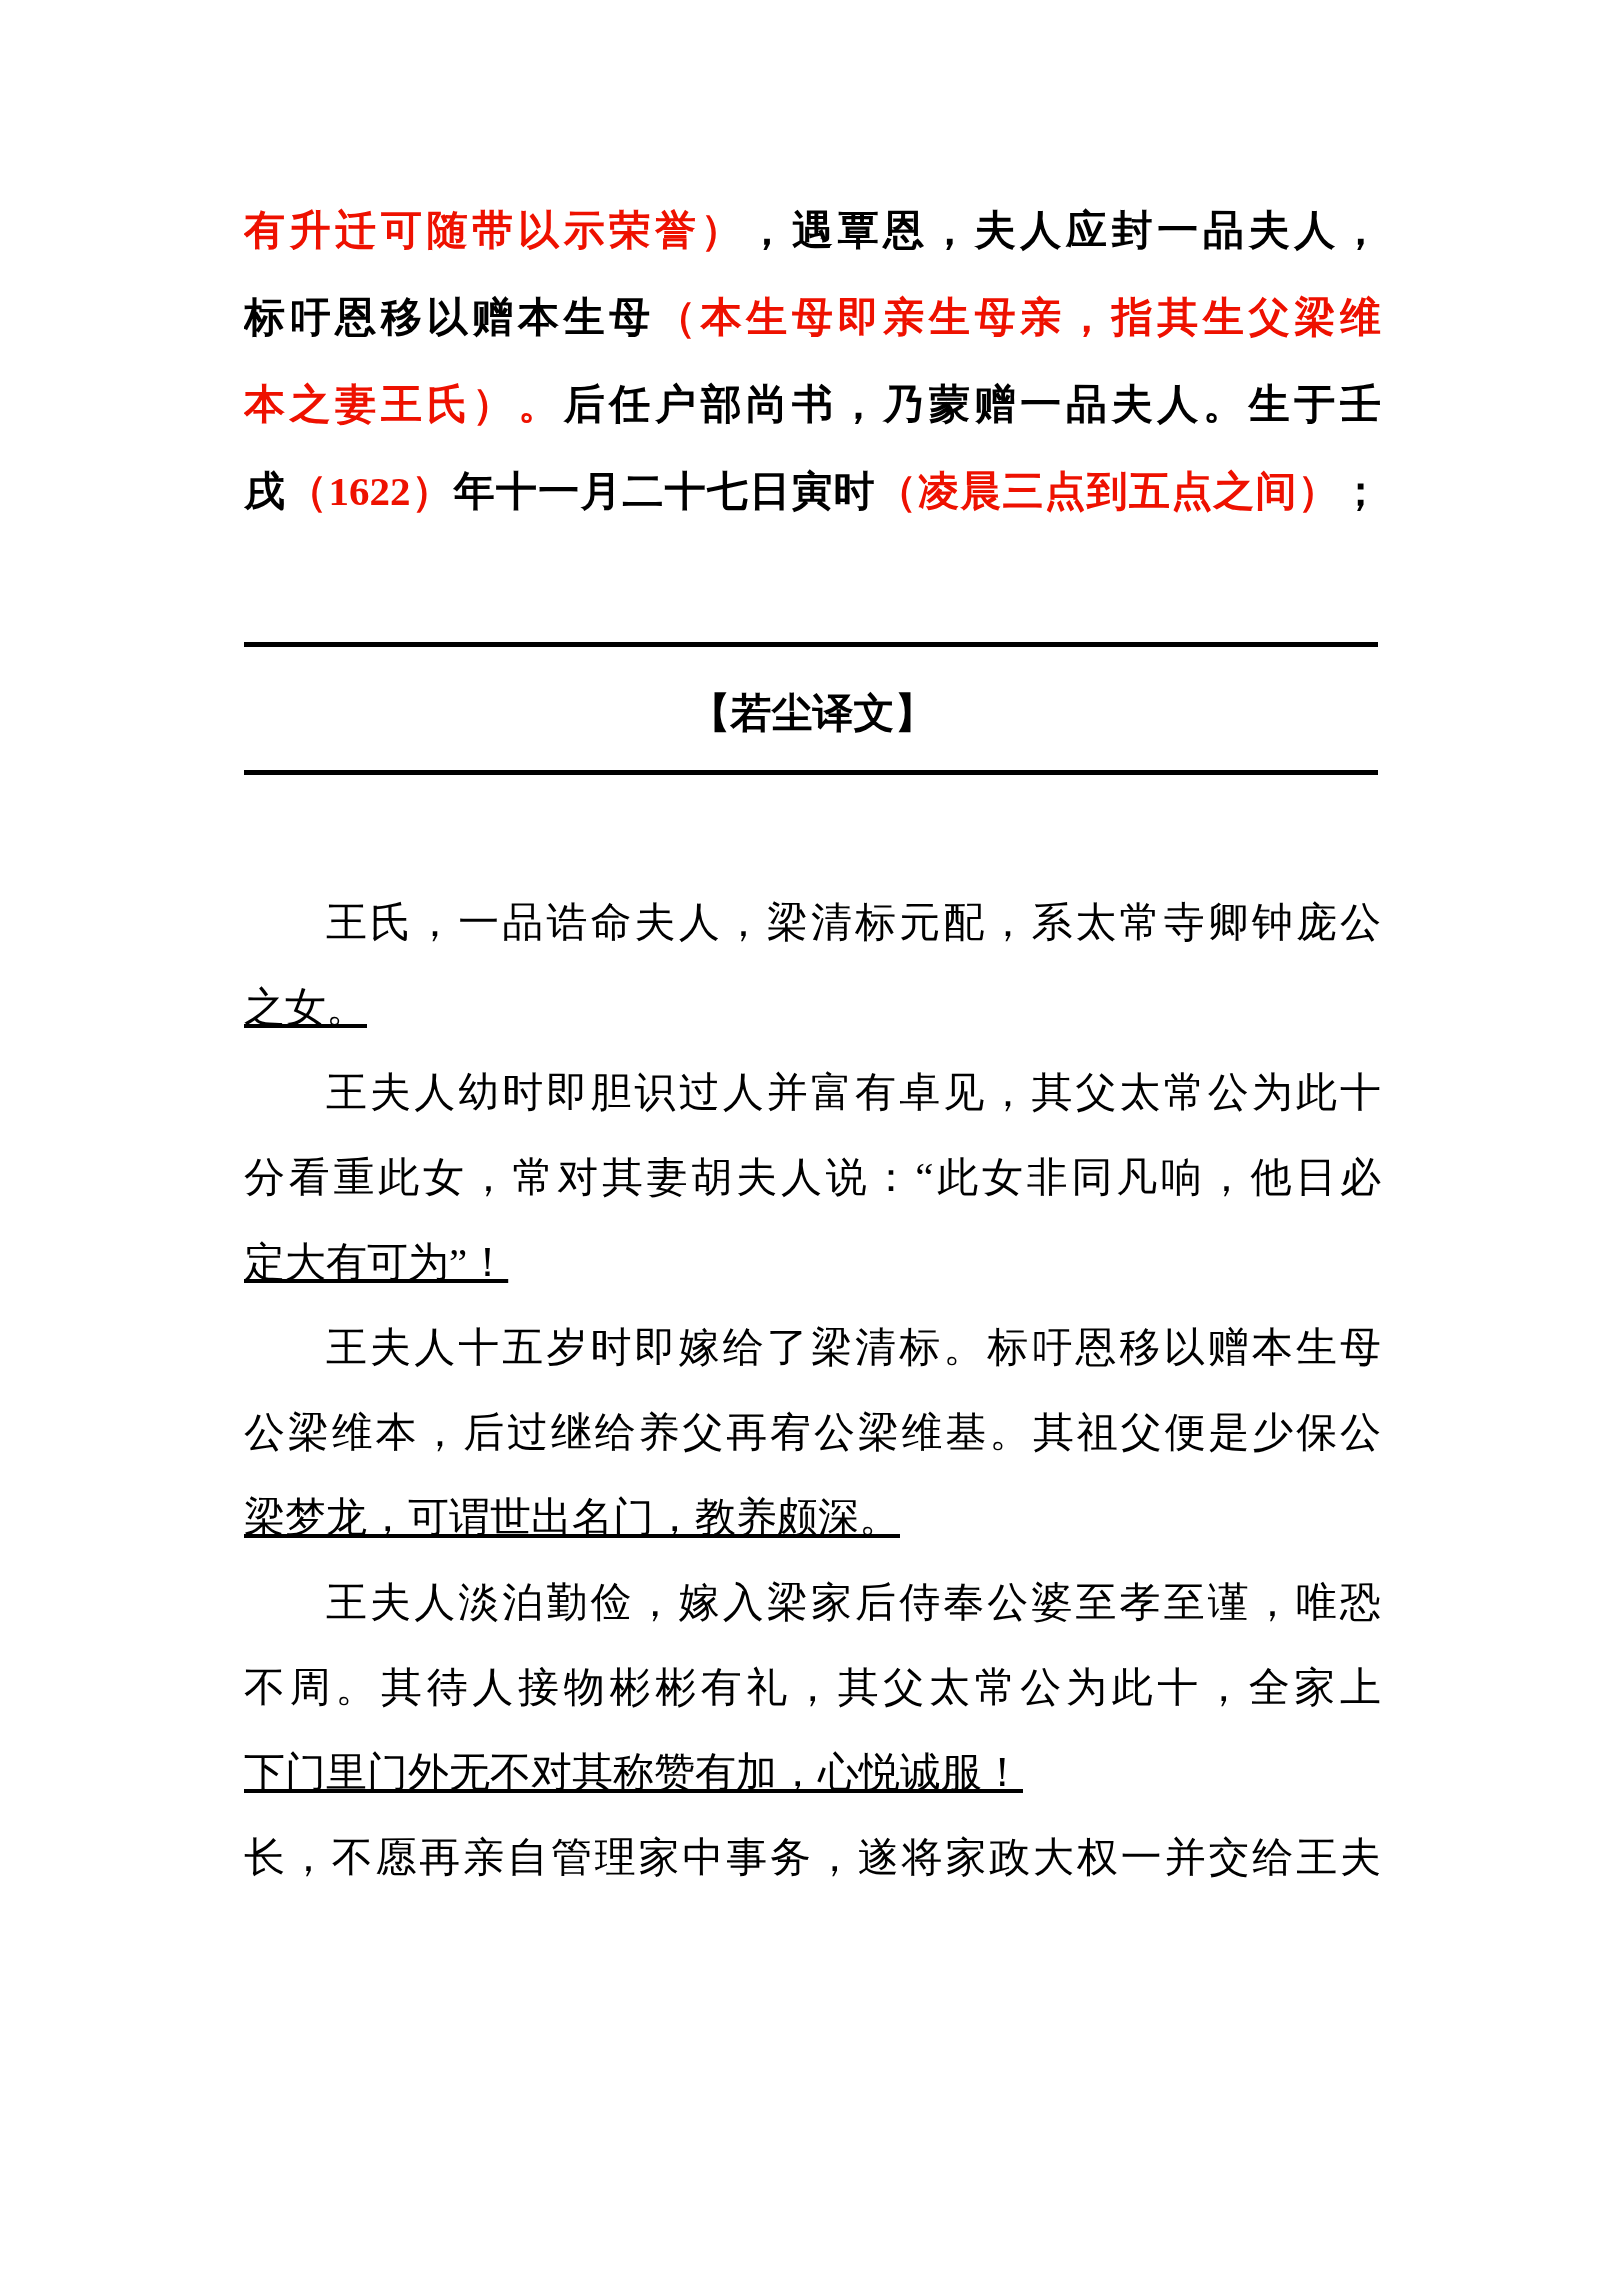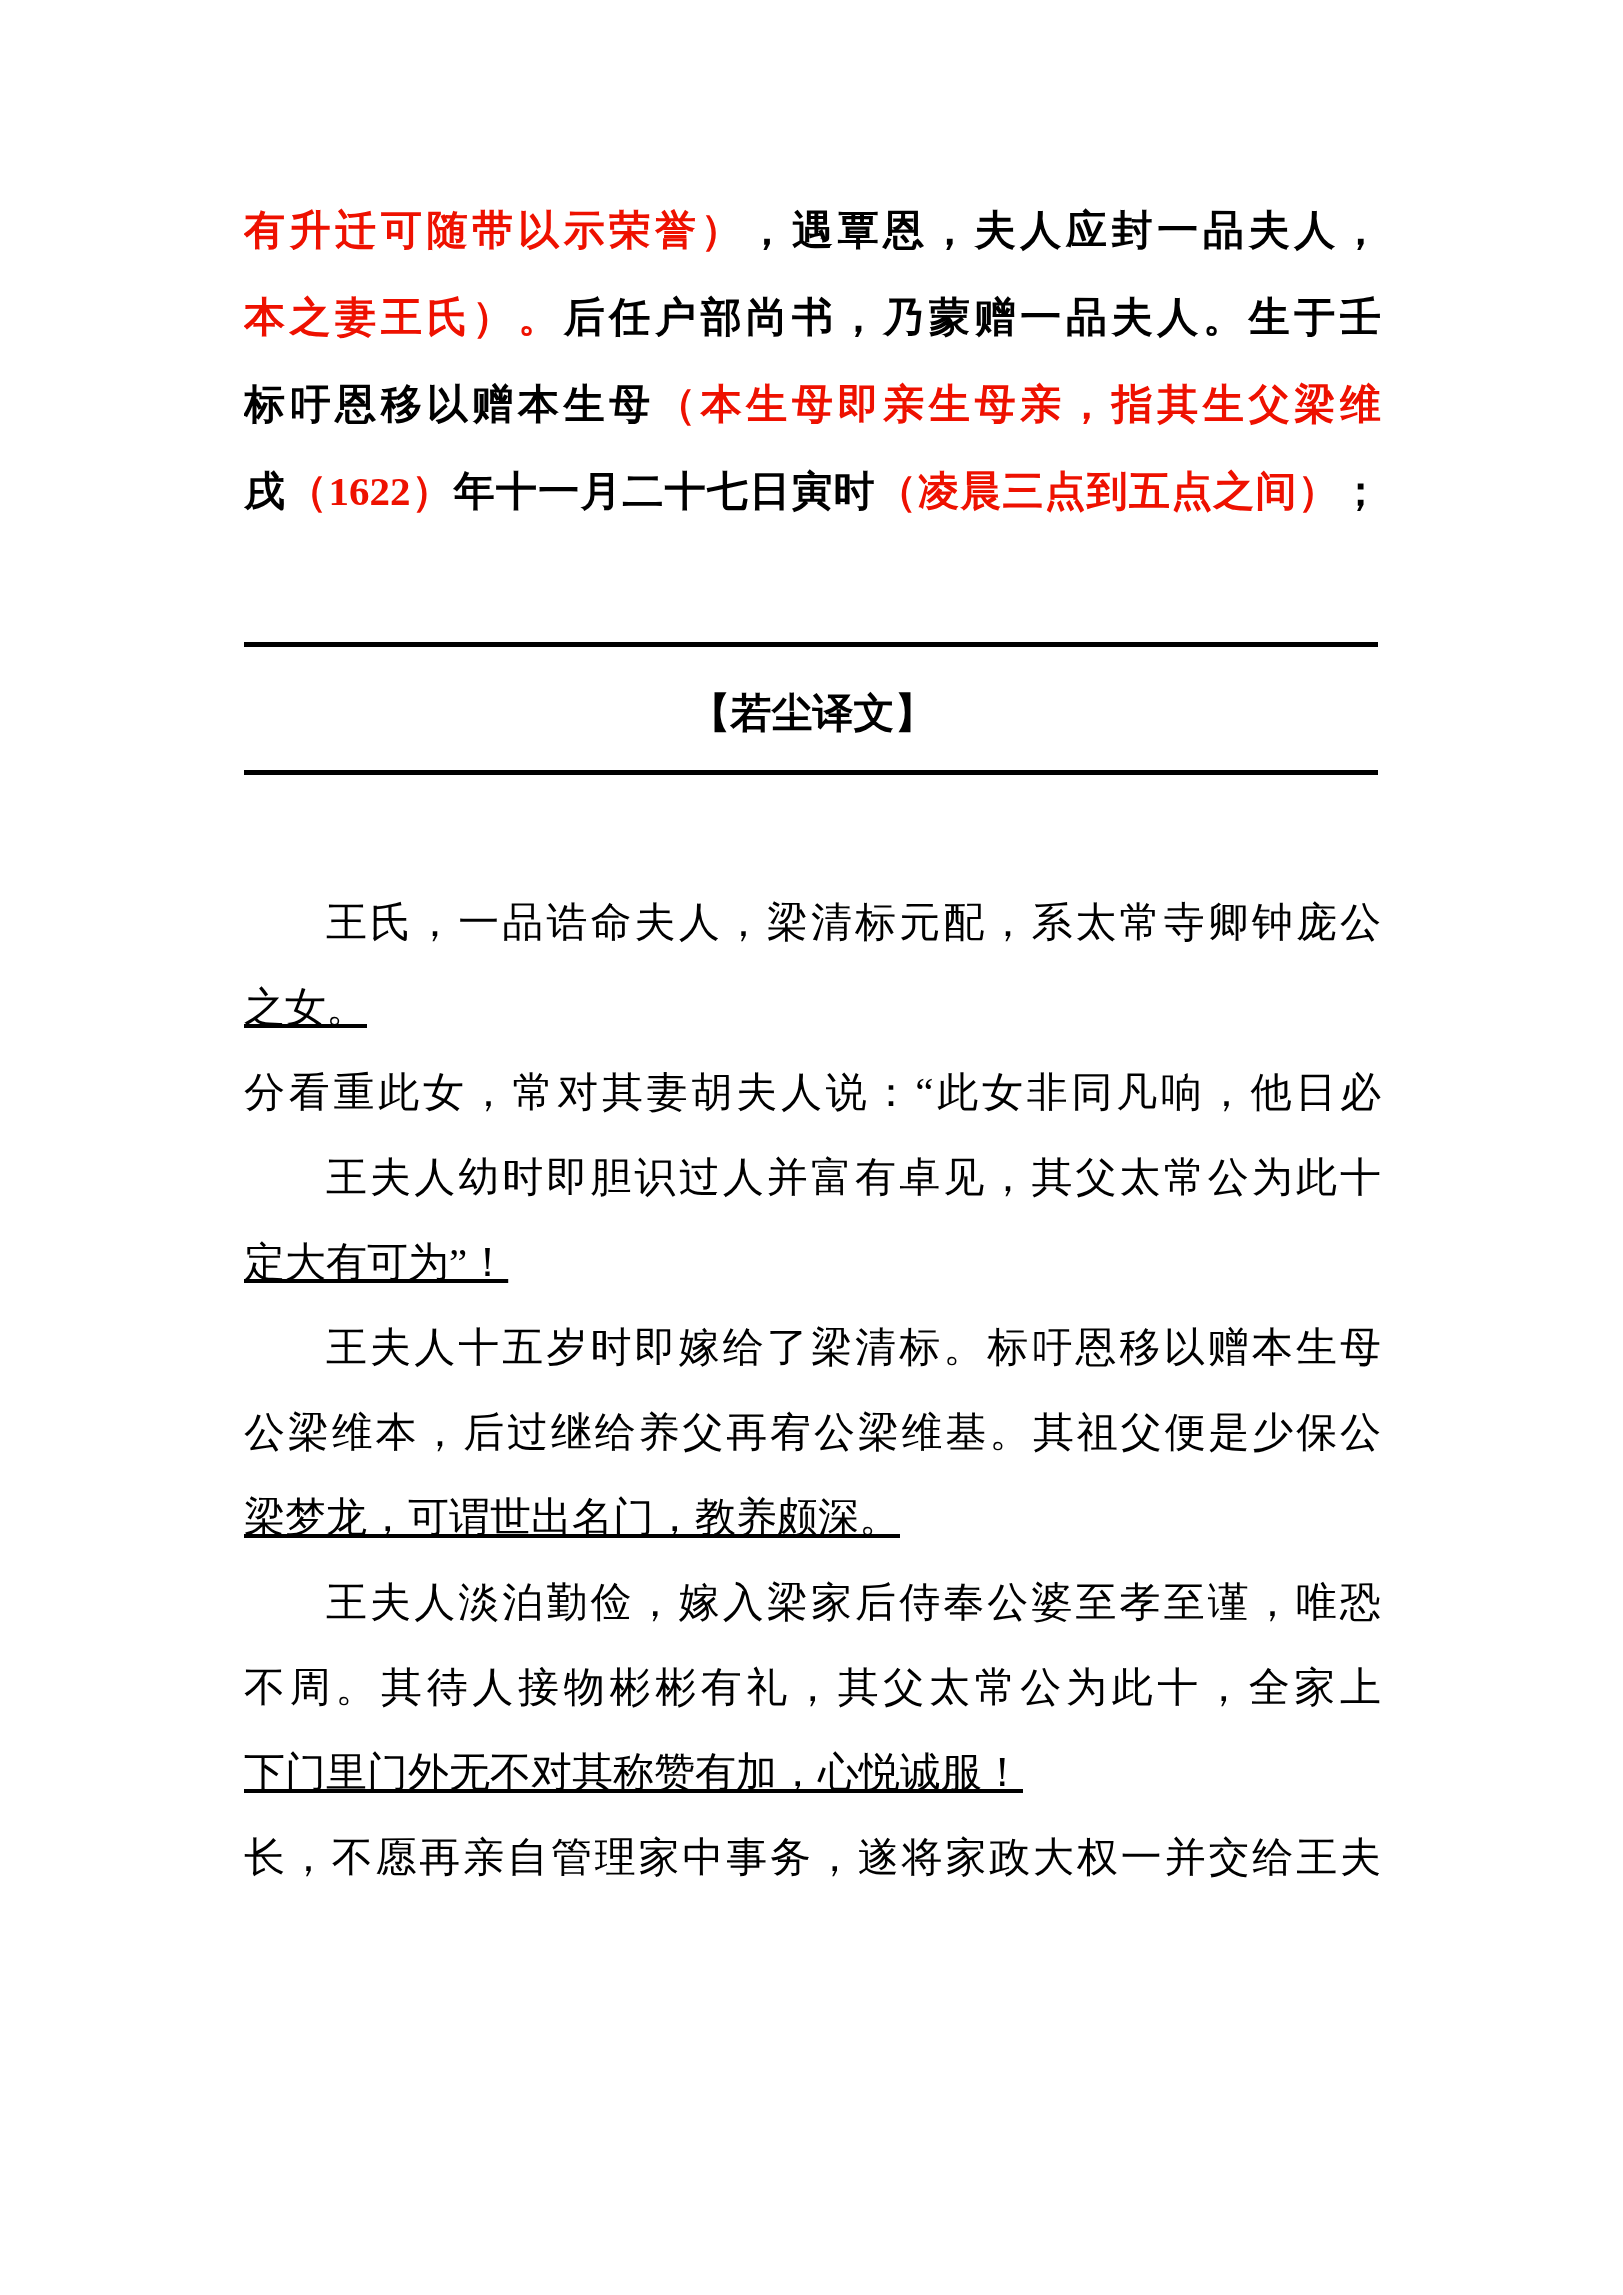--- a/index.html
+++ b/index.html
@@ -82,39 +82,39 @@
 <body>
 
 <div class="page">
   <main class="doc">
 
     <section class="intro">
       <div class="t-line">
         <span data-color="red">有升迁可随带以示荣誉）</span><span data-color="black">，遇覃恩，夫人应封一品夫人，</span>
       </div>
       <div class="t-line">
-        <span data-color="red">本之妻王氏）。</span><span data-color="black">后任户部尚书，乃蒙赠一品夫人。生于壬</span>
+        <span data-color="black">标吁恩移以赠本生母</span><span data-color="red">（本生母即亲生母亲，指其生父梁维</span>
       </div>
       <div class="t-line">
-        <span data-color="black">标吁恩移以赠本生母</span><span data-color="red">（本生母即亲生母亲，指其生父梁维</span>
+        <span data-color="red">本之妻王氏）。</span><span data-color="black">后任户部尚书，乃蒙赠一品夫人。生于壬</span>
       </div>
       <div class="t-line">
         <span data-color="black">戌</span><span data-color="red">（1622）</span><span data-color="black">年十一月二十七日寅时</span><span data-color="red">（凌晨三点到五点之间）</span><span data-color="black">；</span>
       </div>
     </section>
 
     <hr class="rule rule-top">
     <h2 class="section-title">【若尘译文】</h2>
     <hr class="rule rule-bottom">
 
     <section class="body-text">
       <div class="t-line indent">王氏，一品诰命夫人，梁清标元配，系太常寺卿钟庞公</div>
       <div class="t-line t-last">之女。</div>
+      <div class="t-line indent">王夫人幼时即胆识过人并富有卓见，其父太常公为此十</div>
       <div class="t-line">分看重此女，常对其妻胡夫人说：“此女非同凡响，他日必</div>
-      <div class="t-line indent">王夫人幼时即胆识过人并富有卓见，其父太常公为此十</div>
       <div class="t-line t-last">定大有可为”！</div>
       <div class="t-line indent">王夫人十五岁时即嫁给了梁清标。标吁恩移以赠本生母</div>
       <div class="t-line">公梁维本，后过继给养父再宥公梁维基。其祖父便是少保公</div>
       <div class="t-line t-last">梁梦龙，可谓世出名门，教养颇深。</div>
       <div class="t-line indent">王夫人淡泊勤俭，嫁入梁家后侍奉公婆至孝至谨，唯恐</div>
       <div class="t-line">不周。其待人接物彬彬有礼，其父太常公为此十，全家上</div>
       <div class="t-line t-last">下门里门外无不对其称赞有加，心悦诚服！</div>
       <div class="t-line">长，不愿再亲自管理家中事务，遂将家政大权一并交给王夫</div>
     </section>
 

